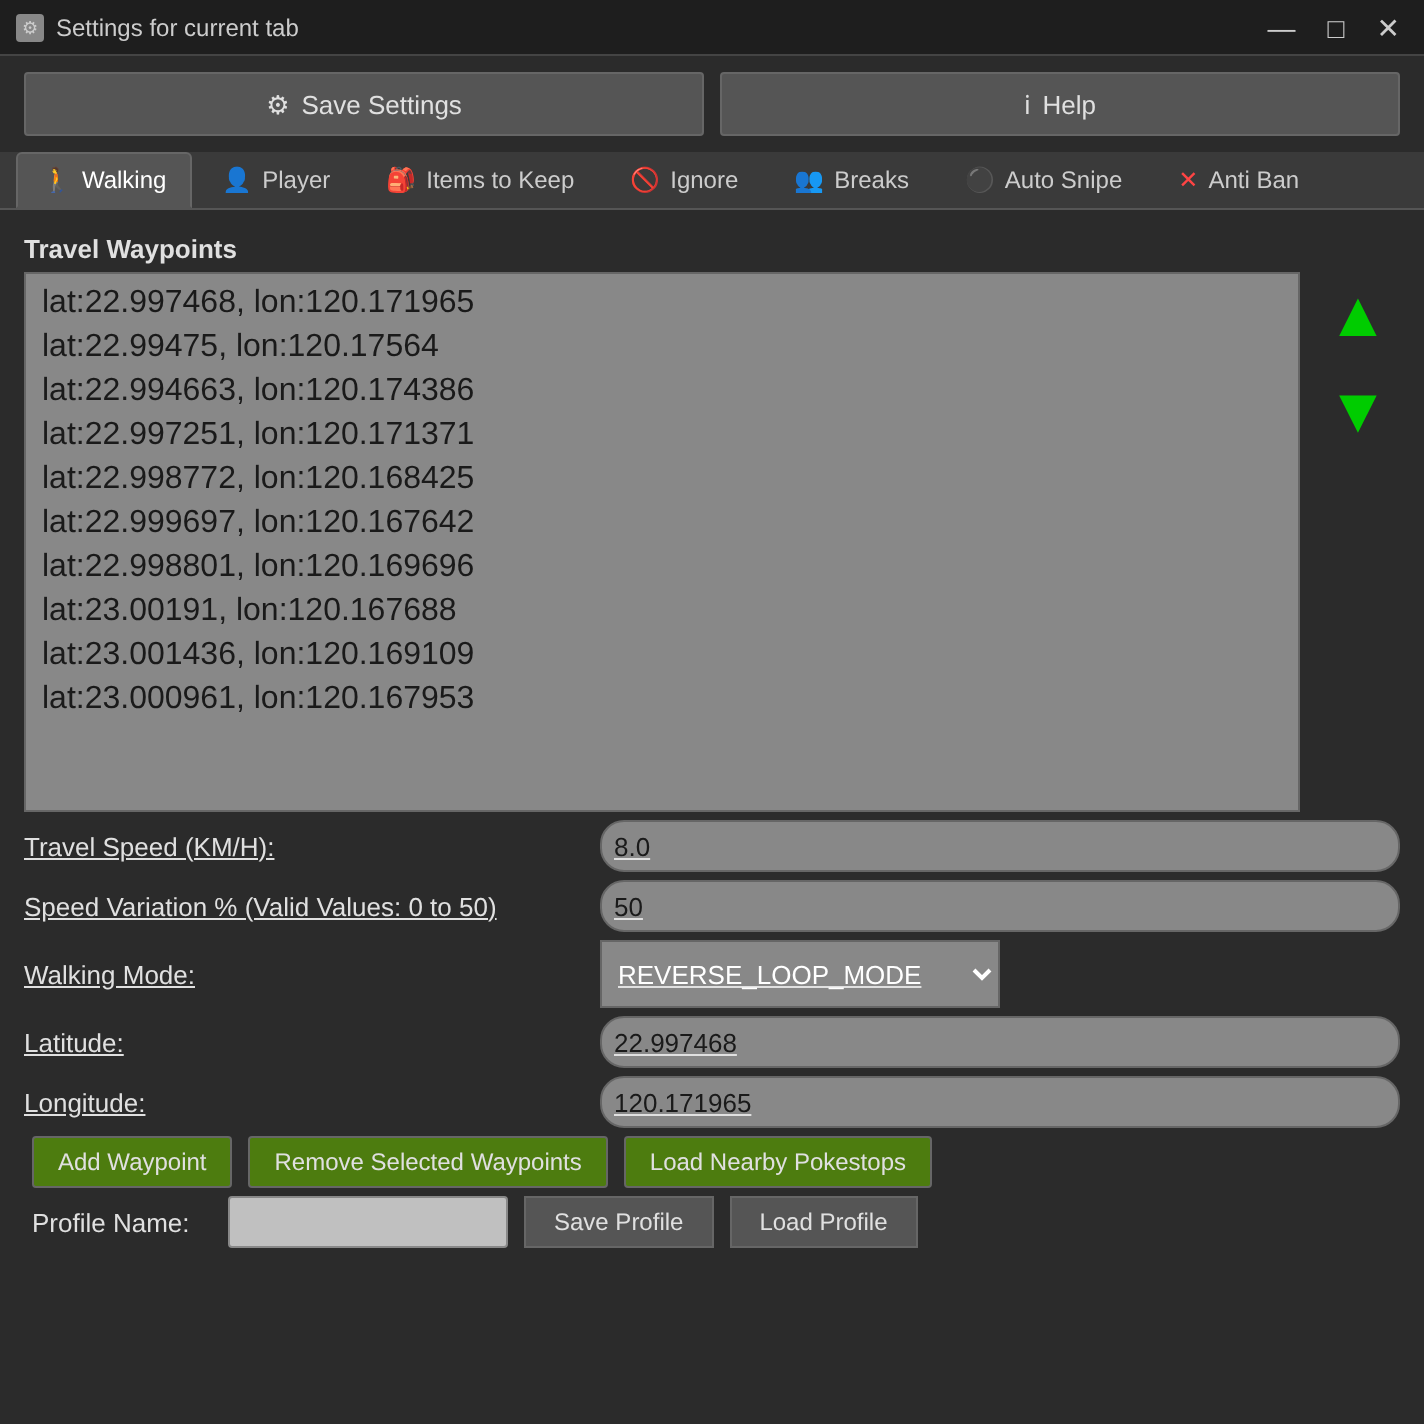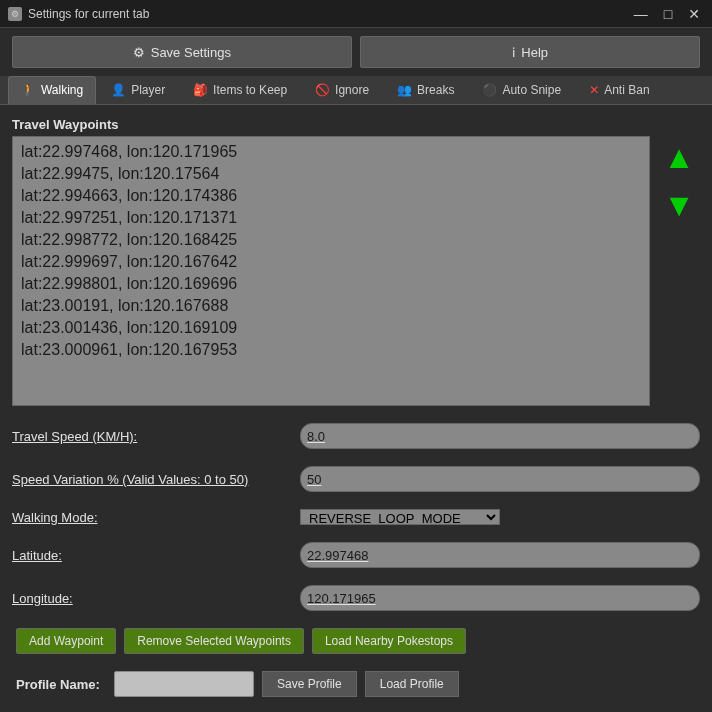--- a/index.html
+++ b/index.html
@@ -78,21 +78,21 @@
     }
     .tab.active {
       background: #555;
       border-color: #666 #666 transparent;
       color: #fff;
     }
     .content {
       padding: 12px;
       display: flex;
       flex-direction: column;
-      gap: 17px;
+      gap: 4px;
     }
     .section-title {
       font-size: 13px;
       font-weight: bold;
       color: #e0e0e0;
       margin-bottom: 4px;
     }
     .waypoints-row {
       display: flex;
       gap: 8px;
@@ -141,24 +141,24 @@
       flex: 1;
       height: 26px;
       background: #888;
       border: 1px solid #666;
       color: #1a1a1a;
       font-size: 13px;
       padding: 0 6px;
       border-radius: 12px;
     }
     .form-select {
-      height: 16px;
+      height: 34px;
       background: #888;
       border: 1px solid #666;
-      color: #000000;
+      color: #ffffff;
       font-size: 13px;
       padding: 0 4px;
       min-width: 200px;
     }
     .action-btns {
       display: flex;
       gap: 8px;
       padding-left: 4px;
     }
     .action-btn {
@@ -173,21 +173,20 @@
     .profile-row {
       display: flex;
       align-items: center;
       gap: 8px;
       padding-left: 4px;
     }
     .profile-label {
       font-size: 13px;
       color: #e0e0e0;
       min-width: 90px;
-      font-weight: bold;
     }
     .profile-input {
       width: 140px;
       height: 26px;
       background: #c0c0c0;
       border: 1px solid #888;
       color: #1a1a1a;
       font-size: 13px;
       padding: 0 6px;
       border-radius: 2px;

